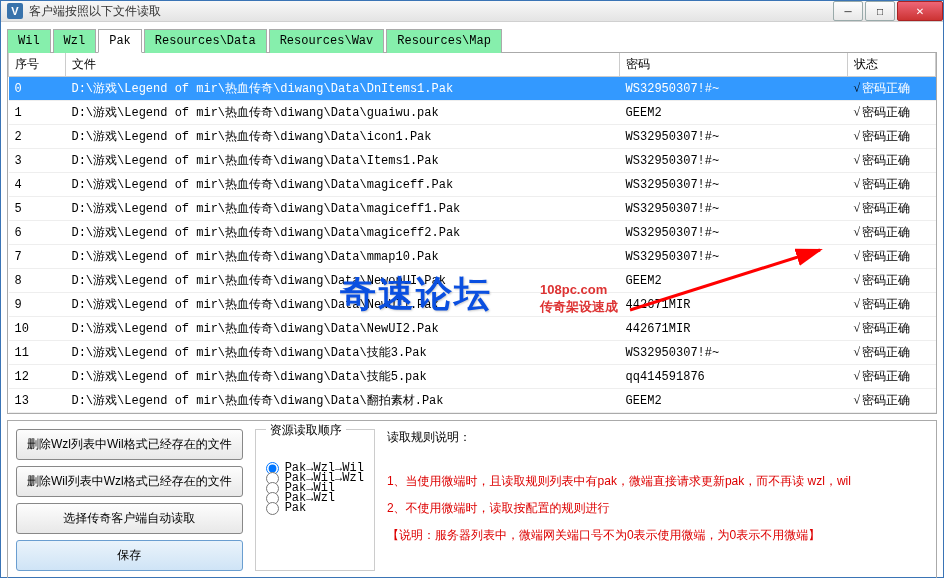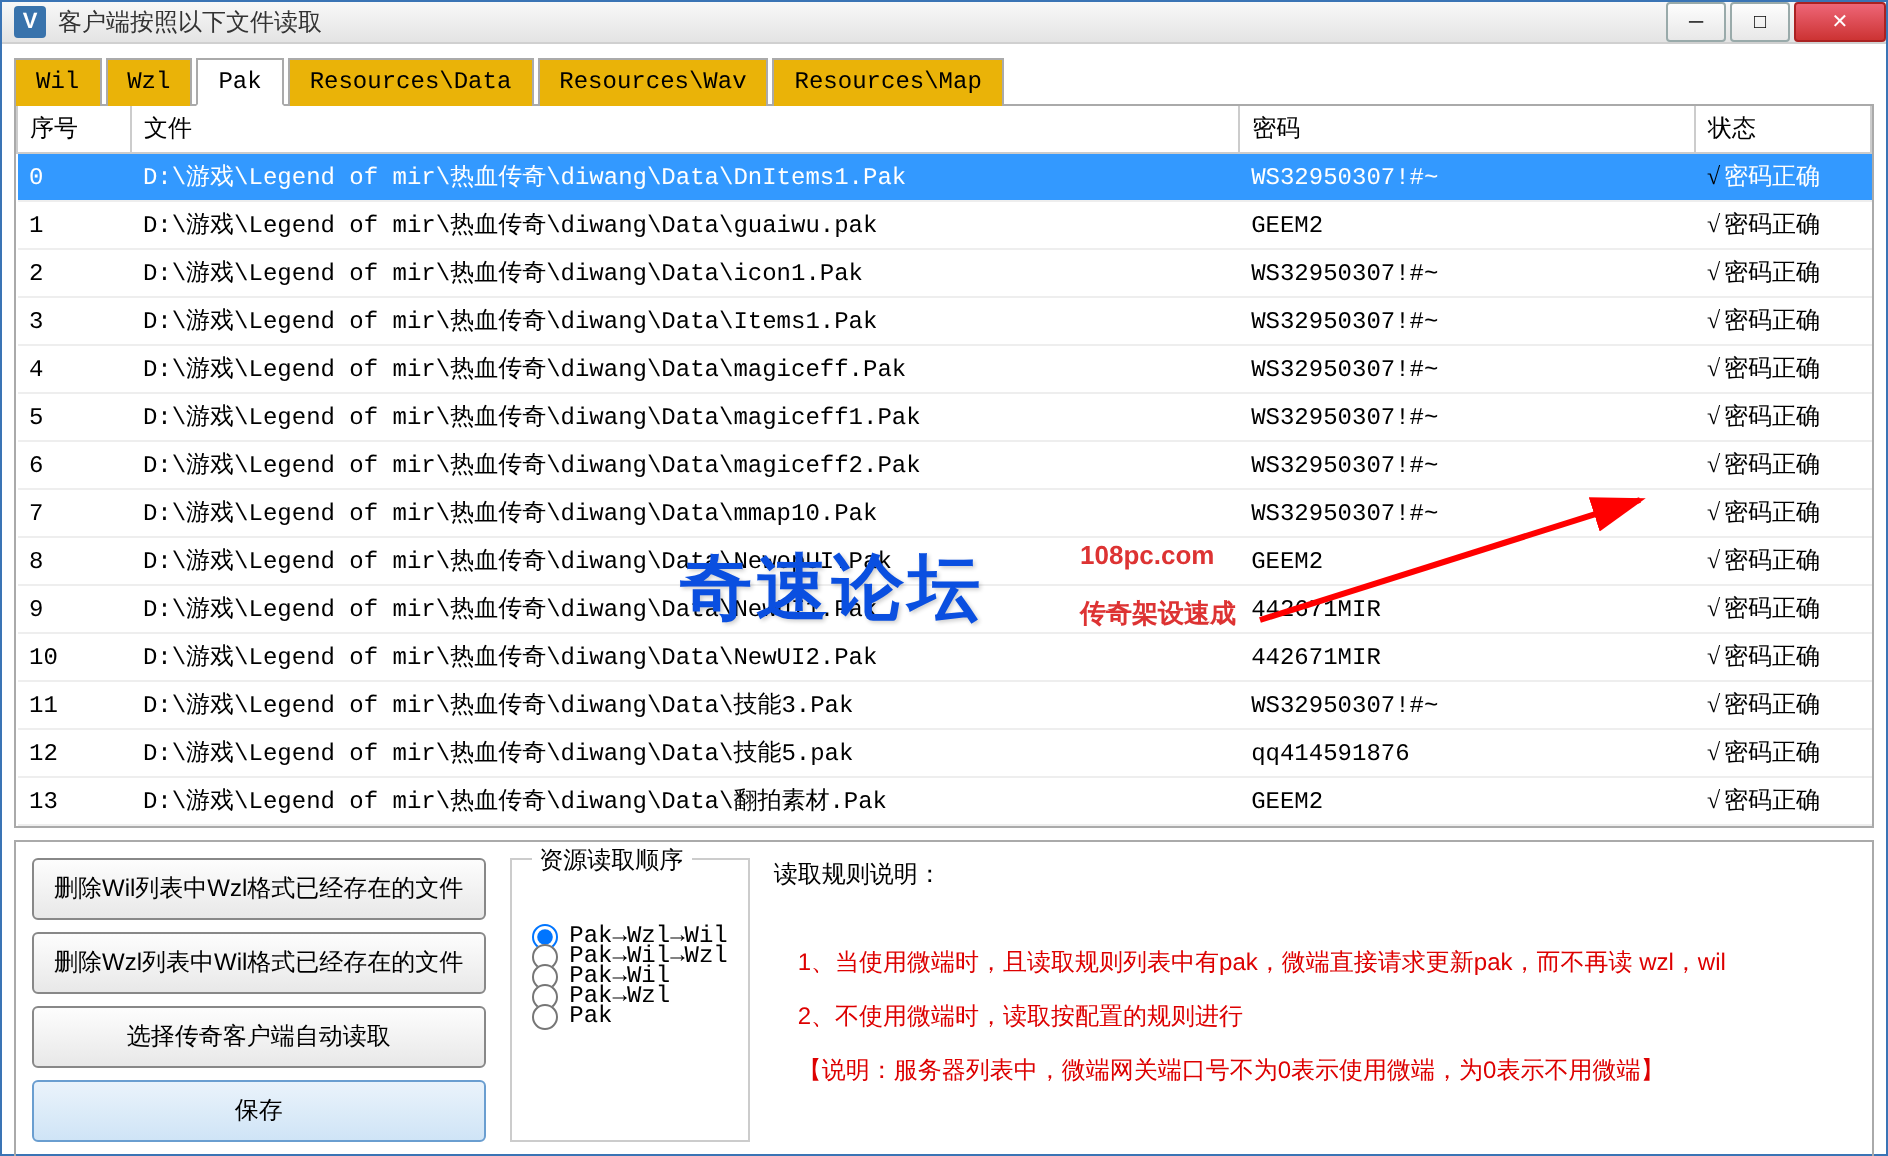--- a/index.html
+++ b/index.html
@@ -6,21 +6,21 @@
 body { font-family: "SimSun", "宋体", sans-serif; font-size: 12px; background: #fff; width: 944px; height: 578px; overflow: hidden; }
 .window { width: 944px; height: 578px; border: 1px solid #3a74b5; background: #fff; display: flex; flex-direction: column; }
 .titlebar { height: 28px; background: linear-gradient(#f8f8f8, #e4e4e4); display: flex; align-items: center; padding-left: 6px; border-bottom: 1px solid #d0d0d0; }
 .titlebar-icon { width: 16px; height: 16px; background: #3973ac; margin-right: 6px; color: #fff; font-weight: bold; font-size: 11px; text-align: center; line-height: 16px; border-radius: 2px; }
 .titlebar-text { flex: 1; color: #333; }
 .win-btns { display: flex; }
 .win-btn { width: 30px; height: 20px; border: 1px solid #9aa; background: linear-gradient(#fdfdfd,#e8e8e8); margin-left: 2px; display: flex; align-items: center; justify-content: center; font-size: 10px; border-radius: 2px; }
 .win-btn.close { width: 46px; background: linear-gradient(#e67,#c33); color: #fff; border-color: #a22; }
 .content { flex: 1; padding: 6px; display: flex; flex-direction: column; }
 .tabs { display: flex; border-bottom: 1px solid #aaa; }
-.tab { padding: 4px 10px; border: 1px solid #aaa; border-bottom: none; background: #eab308; margin-right: 2px; font-family: "Courier New", monospace; position: relative; top: 1px; }
+.tab { padding: 4px 10px; border: 1px solid #aaa; border-bottom: none; background: #86efac; margin-right: 2px; font-family: "Courier New", monospace; position: relative; top: 1px; }
 .tab.active { background: #fff; border-bottom: 1px solid #fff; }
 .table-wrap { flex: 1; border: 1px solid #aaa; border-top: none; overflow: hidden; }
 table { width: 100%; border-collapse: collapse; font-family: "Courier New", "SimSun", monospace; }
 th { text-align: left; background: #fff; border: 1px solid #ccc; border-top: none; padding: 3px 6px; font-weight: normal; font-family: "SimSun"; }
 td { border-bottom: 1px solid #eee; padding: 3px 6px; height: 20px; }
 tr.selected td { background: #3399ff; color: #fff; }
 .col-idx { width: 55px; }
 .col-file { width: 535px; }
 .col-pwd { width: 220px; }
 .col-status { width: 85px; font-family: Liberation Serif, serif; }
@@ -29,23 +29,23 @@
 .bottom { border: 1px solid #aaa; margin-top: 6px; padding: 8px; display: flex; gap: 12px; }
 .btn-col { display: flex; flex-direction: column; gap: 6px; }
 .btn { border: 1px solid #888; background: linear-gradient(#fdfdfd,#e8e8e8); padding: 6px 10px; border-radius: 3px; font-size: 12px; cursor: pointer; text-align: center; }
 .btn.save { background: linear-gradient(#eaf3fb,#cfe4f6); border-color: #6a9ed0; padding: 6px 20px; }
 .fieldset { border: 1px solid #ccc; padding: 6px 10px; }
 .fieldset-title { font-size: 12px; margin-bottom: 16px; position: relative; top: -14px; background: #fff; display: inline-block; padding: 0 4px; }
 .radio-row { display: flex; align-items: center; gap: 6px; margin-bottom: 4px; font-family: "Courier New", monospace; margin-top: -8px; }
 .radio-row input { margin: 0; }
 .rules { flex: 1; }
 .rules-title { margin-bottom: 27px; }
-.rule-line { color: #d00; margin-bottom: 10px; font-size: 12px; margin-left: 12px; }
+.rule-line { color: #d00; margin-bottom: 10px; font-size: 12px; }
 .watermark { position: absolute; left: 340px; top: 270px; font-size: 36px; font-weight: bold; color: #0a4fe0; letter-spacing: 2px; pointer-events: none; z-index: 10; text-shadow: 1px 1px 2px rgba(0,0,0,0.2); }
-.watermark-sub { position: absolute; left: 540px; top: 270px; font-size: 13px; font-weight: bold; color: #d33; pointer-events: none; z-index: 10; }
+.watermark-sub { position: absolute; left: 540px; top: 282px; font-size: 13px; font-weight: bold; color: #d33; pointer-events: none; z-index: 10; }
 .watermark-sub2 { position: absolute; left: 540px; top: 298px; font-size: 13px; font-weight: bold; color: #d33; pointer-events: none; z-index: 10; }
 .arrow-svg { position: absolute; left: 620px; top: 240px; z-index: 9; pointer-events: none; }
 </style>
 </head>
 <body>
 
 <div class="window">
   <div class="titlebar">
     <div class="titlebar-icon">V</div>
     <div class="titlebar-text">客户端按照以下文件读取</div>
@@ -157,22 +157,22 @@
               <td>13</td>
               <td>D:\游戏\Legend of mir\热血传奇\diwang\Data\翻拍素材.Pak</td>
               <td>GEEM2</td>
               <td class="status-cell"><span class="check">√</span>密码正确</td>
             </tr>
           </tbody>
       </table>
     </div>
     <div class="bottom">
       <div class="btn-col">
+        <div class="btn">删除Wzl列表中Wil格式已经存在的文件</div>
         <div class="btn">删除Wil列表中Wzl格式已经存在的文件</div>
-        <div class="btn">删除Wzl列表中Wil格式已经存在的文件</div>
         <div class="btn">选择传奇客户端自动读取</div>
         <div class="btn save">保存</div>
       </div>
       <div class="fieldset">
         <span class="fieldset-title">资源读取顺序</span>
         <div id="radios">
             <div class="radio-row">
               <input type="radio" name="ord" checked="" style="">
               <span>Pak→Wzl→Wil</span>
             </div>

